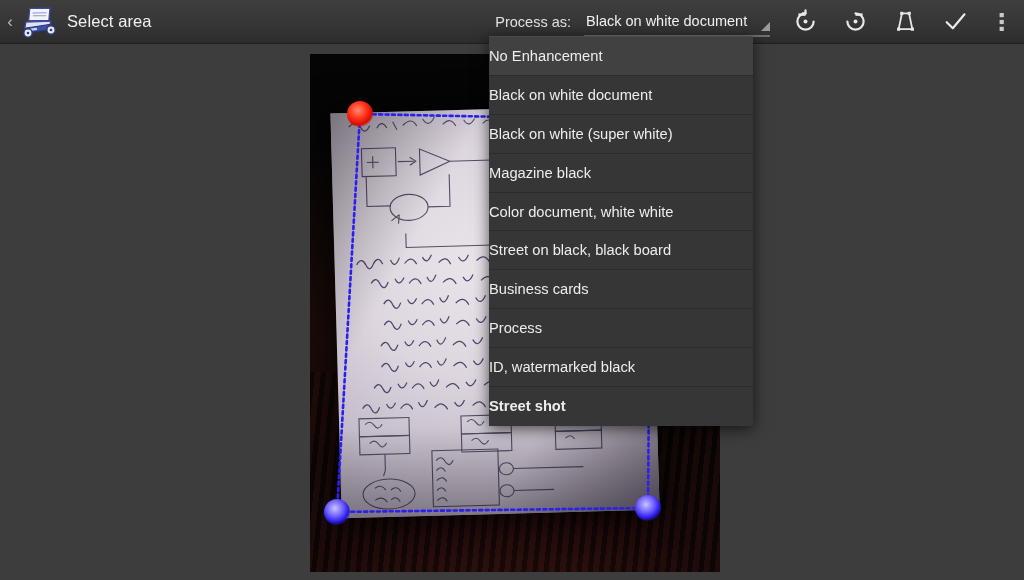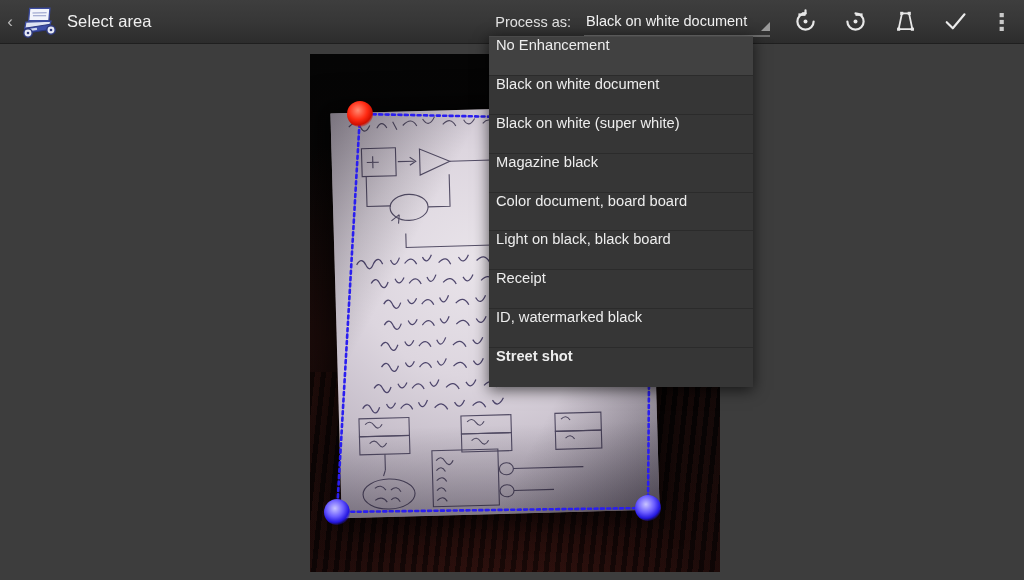--- a/index.html
+++ b/index.html
@@ -166,22 +166,21 @@
     left: 489px; top: 36px;
     width: 264px;
     background: #363636;
     box-shadow: 0 3px 14px rgba(0,0,0,0.65);
     z-index: 20;
     border-top: 1px solid #4a4a4a;
   }
   .menu-item {
     height: 38.9px;
     display: flex;
-    align-items: flex-start;
-    padding-left: 7px;
+    align-items: center;
     color: #ededed;
     font-size: 14.7px;
     border-bottom: 1px solid #2b2b2b;
     box-sizing: border-box;
     cursor: pointer;
     white-space: nowrap;
   }
   .menu-item:last-child { border-bottom: none; font-weight: bold; }
   .menu-item.hl { background: #414141; }
 </style>
@@ -347,27 +346,30 @@
   <div class="menu-item">
       <span>Black on white document</span>
     </div>
   <div class="menu-item">
       <span>Black on white (super white)</span>
     </div>
   <div class="menu-item">
       <span>Magazine black</span>
     </div>
   <div class="menu-item">
-      <span>Color document, board board</span>
-    </div>
-  <div class="menu-item">
-      <span>Light on black, black board</span>
-    </div>
-  <div class="menu-item">
-      <span>Receipt</span>
+      <span>Color document, white white</span>
+    </div>
+  <div class="menu-item">
+      <span>Street on black, black board</span>
+    </div>
+  <div class="menu-item">
+      <span>Business cards</span>
+    </div>
+  <div class="menu-item">
+      <span>Process</span>
     </div>
   <div class="menu-item">
       <span>ID, watermarked black</span>
     </div>
   <div class="menu-item">
       <span>Street shot</span>
     </div>
 </div>
 
 </body></html>

